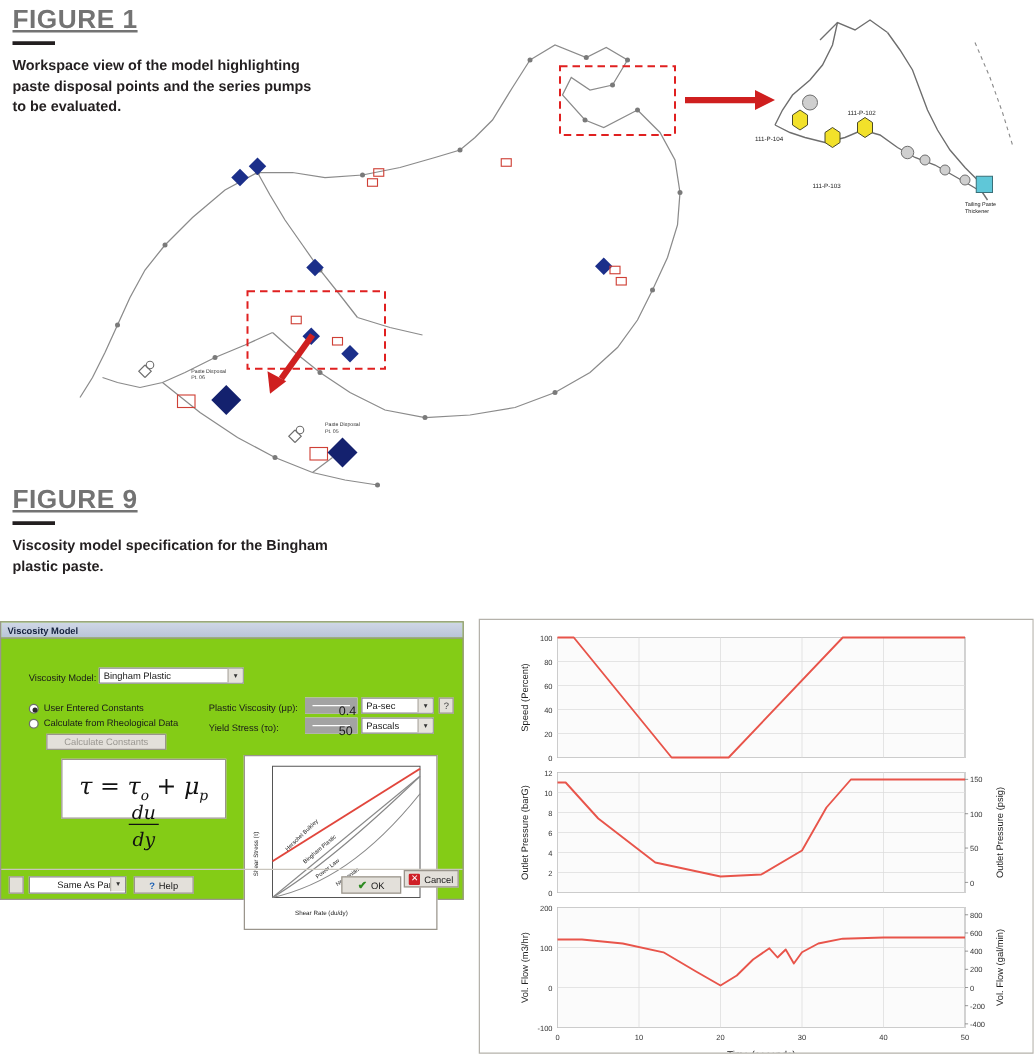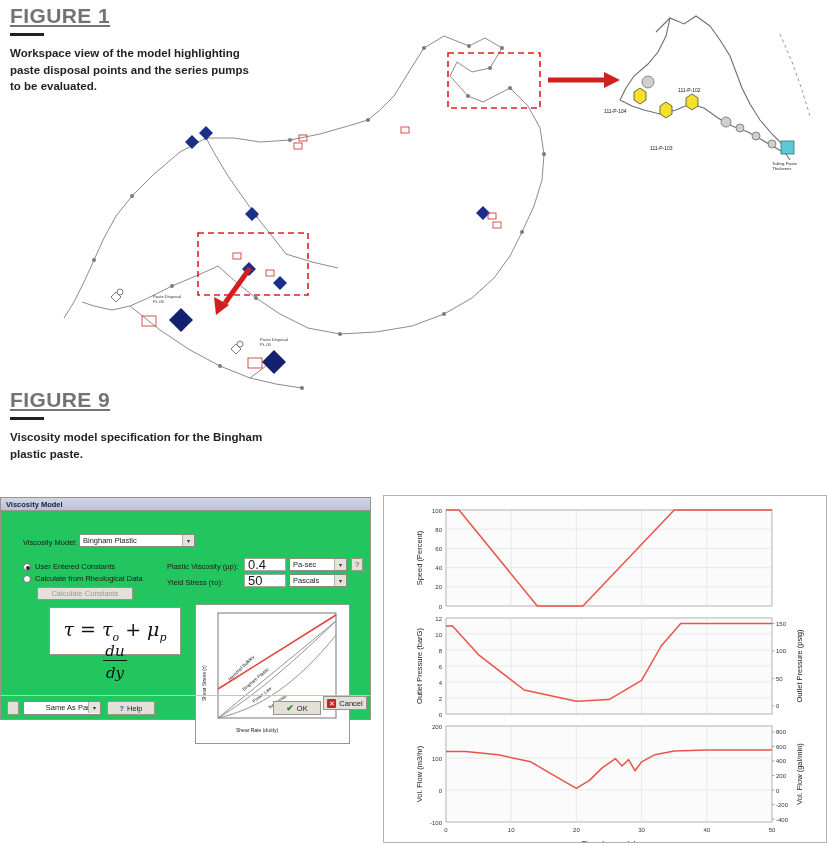--- a/index.html
+++ b/index.html
@@ -38,21 +38,21 @@
   #fig2-head { position: absolute; left: 10px; top: 388px; width: 270px; }
   #fig2-art  { position: absolute; left: 0px; top: 497px; width: 371px; height: 275px; }
 
   
   #fig3-head { position: absolute; left: 398px; top: 388px; width: 400px; }
   #fig3-art  { position: absolute; left: 383px; top: 495px; width: 444px; height: 348px; }
 
   
   .dlg {
     width: 371px; height: 223px;
-    background: #22c55e;
+    background: #84cc16;
     border: 1px solid #9a958c;
     position: relative;
     font-size: 7.5px;
     color: #1a1a1a;
   }
   .dlg-title {
     background: linear-gradient(to bottom,#cfd7e6,#b9c4d8);
     height: 13px; line-height: 13px;
     padding-left: 5px;
     font-size: 7.5px; font-weight: bold;
@@ -65,22 +65,22 @@
     position: absolute; background: #fff; border: 1px solid #8a8a8a;
     height: 13px; line-height: 12px; font-size: 7.5px; padding-left: 3px;
   }
   .combo .arrow {
     position: absolute; right: 0; top: 0; width: 12px; height: 11px;
     background: #e6e3dd; border-left: 1px solid #b5b2ab;
     display: flex; align-items: center; justify-content: center;
     font-size: 6px; color: #333;
   }
   .txtbox {
-    position: absolute; background: #fff; border: 1px solid #a3a3a3;
-    height: 13px; line-height: 12px; font-size: 13px; padding-left: 3px;
+    position: absolute; background: #fff; border: 6px solid #a3a3a3;
+    height: 13px; line-height: 12px; font-size: 10px; padding-left: 21px;
   }
   .radio-line { position: absolute; font-size: 7.5px; display: flex; align-items: center; gap: 4px; }
   .radio {
     width: 8px; height: 8px; border-radius: 50%;
     border: 1px solid #6f6f6f; background: #fff;
     display: inline-block; position: relative;
   }
   .radio.on::after {
     content: ""; position: absolute; left: 2px; top: 2px;
     width: 4px; height: 4px; border-radius: 50%; background: #2a2a2a;

